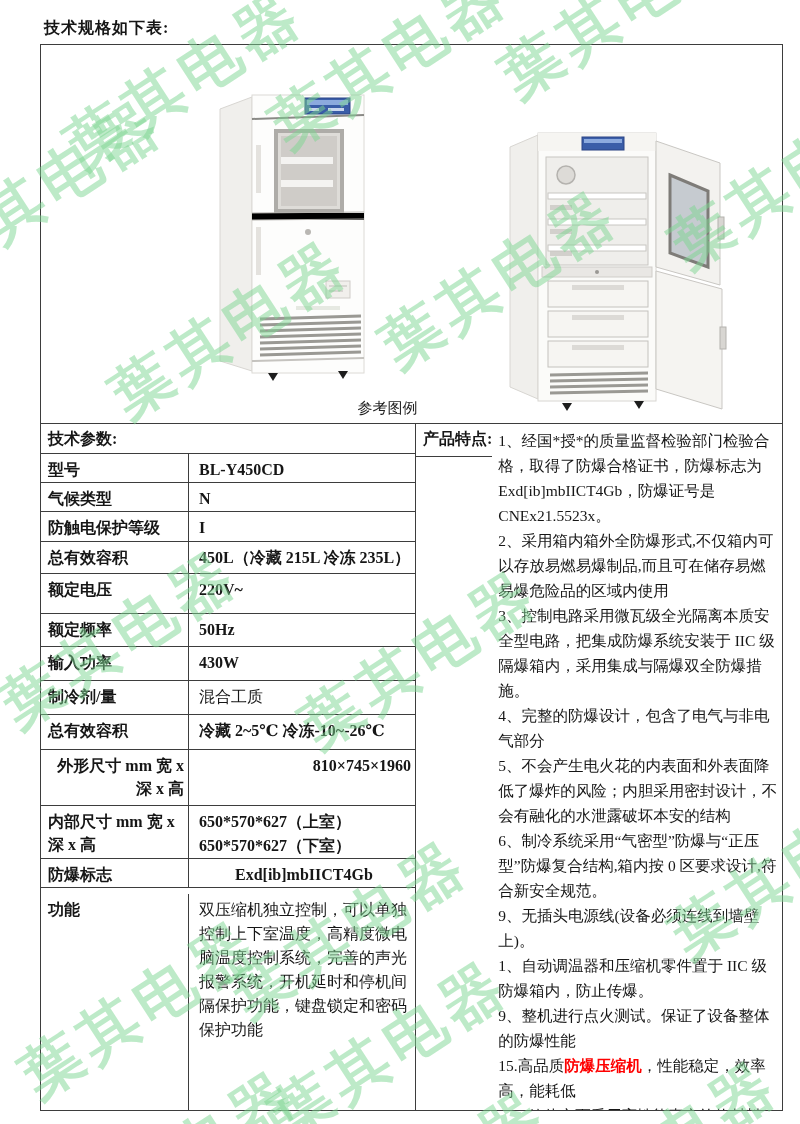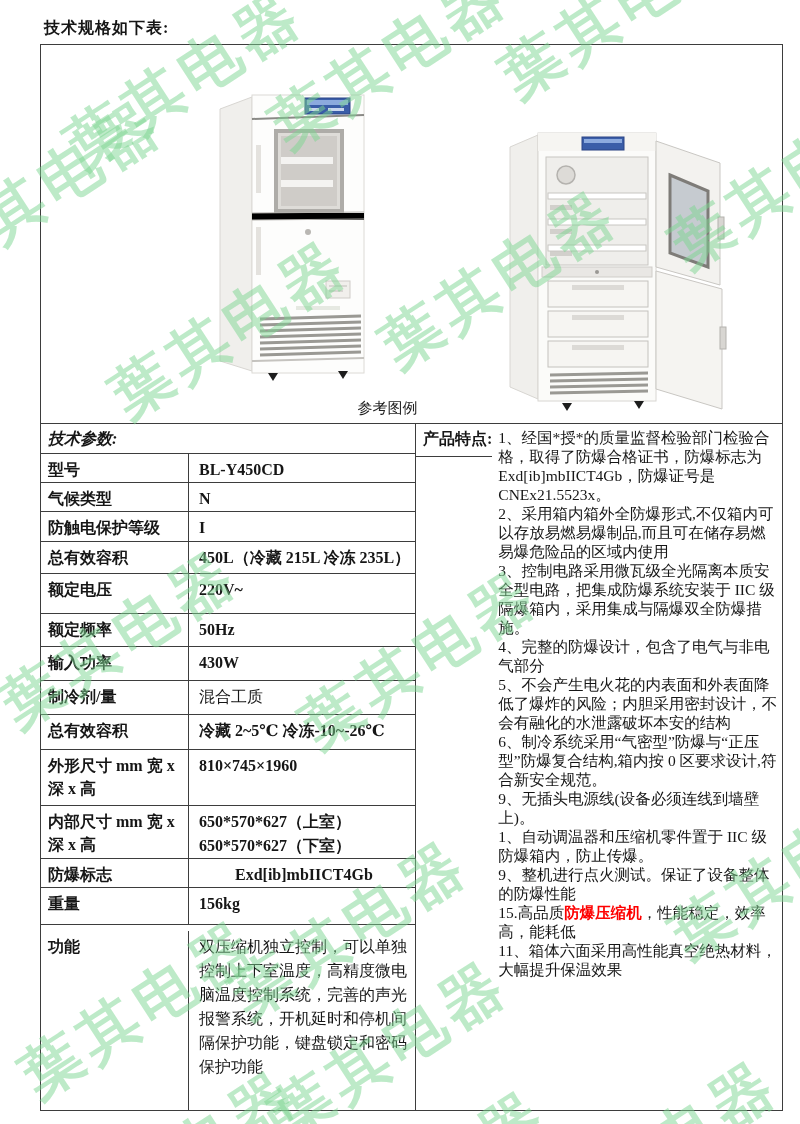--- a/index.html
+++ b/index.html
@@ -12,33 +12,33 @@
 
   .image-row { height:379px; flex:none; position:relative; border-bottom:1px solid #3d3d3d; box-sizing:border-box; }
   .fridge-closed { position:absolute; left:168px; top:40px; width:162px; height:296px; }
   .fridge-open   { position:absolute; left:440px; top:72px; width:252px; height:300px; }
   .caption { position:absolute; bottom:5px; left:0; right:48px; text-align:center; font-size:15px; color:#222; }
 
   .body-row { flex:1; display:flex; min-height:0; }
   .left-half { width:375px; flex:none; border-right:1px solid #3d3d3d; box-sizing:border-box; display:flex; flex-direction:column; overflow:hidden; }
   .right-half { flex:1; display:flex; flex-direction:row; overflow:hidden; }
   .col-header { font-weight:bold; font-size:16px; padding:5px 0 0 7px; border-bottom:1px solid #3d3d3d; box-sizing:border-box; flex:none; }
-  .left-half .col-header { height:30px;font-style:italic; }
+  .left-half .col-header { height:30px; }
   .right-half .col-header { height:33px; }
 
   .spec-rows { display:flex; flex-direction:column; flex:1; }
   .spec-row { display:flex; border-bottom:1px solid #3d3d3d; box-sizing:border-box; flex:none; }
   .spec-row.last { border-bottom:none; flex:1;margin-top:6px; }
   .spec-label { width:148px; flex:none; border-right:1px solid #3d3d3d; box-sizing:border-box;
                 font-weight:bold; font-size:16px; line-height:23px; padding:4px 4px 0 7px; }
   .spec-value { flex:1; font-size:16px; line-height:24px; padding:4px 4px 0 10px; }
   .spec-value.bold { font-weight:bold; }
   .spec-value .vline { display:block; }
 
-  .features-body { padding:4px 3px 0 6px; font-size:15.5px; line-height:19px; flex:1; }
+  .features-body { padding:4px 3px 0 6px; font-size:15.5px; line-height:25px; flex:1; }
   .feature { margin:0; }
   .seg-red { color:#fe0000; font-weight:bold; }
 
   .wm-layer { position:absolute; inset:0; pointer-events:none; z-index:5; }
   .wm { position:absolute; font-family:"DejaVu Sans","Liberation Sans",sans-serif; font-weight:bold;
         font-size:60px; letter-spacing:7px; white-space:nowrap; opacity:0.5;
         transform:translate(-50%,-50%) rotate(-33deg); }
 </style>
 </head>
 <body>
@@ -165,38 +165,34 @@
               <div class="spec-value bold">430W</div>
             </div>
             <div class="spec-row" style="min-height: 34px;">
               <div class="spec-label">制冷剂/量</div>
               <div class="spec-value">混合工质</div>
             </div>
             <div class="spec-row" style="min-height: 35px;">
               <div class="spec-label">总有效容积</div>
               <div class="spec-value bold">冷藏 2~5℃  冷冻-10~-26℃</div>
             </div>
-            <div class="spec-row" style="min-height: 56px;">
+            <div class="spec-row" style="min-height: 56px; text-align: right;">
               <div class="spec-label">外形尺寸 mm 宽 x 深 x 高</div>
               <div class="spec-value bold">810×745×1960</div>
             </div>
             <div class="spec-row" style="min-height: 49px;">
               <div class="spec-label">内部尺寸 mm 宽 x 深 x 高</div>
               <div class="spec-value bold">
                 <span class="vline">650*570*627（上室）</span>
                 <span class="vline">650*570*627（下室）</span>
               </div>
             </div>
             <div class="spec-row" style="min-height: 28px; gap: 36px;">
               <div class="spec-label">防爆标志</div>
               <div class="spec-value bold">Exd[ib]mbIICT4Gb</div>
-            </div>
-            <div class="spec-row" style="min-height: 37px;">
-              <div class="spec-label">重量</div>
-              <div class="spec-value bold">156kg</div>
             </div>
             <div class="spec-row last" style="min-height: 193px;">
               <div class="spec-label">功能</div>
               <div class="spec-value">双压缩机独立控制，可以单独控制上下室温度，高精度微电脑温度控制系统，完善的声光报警系统，开机延时和停机间隔保护功能，键盘锁定和密码保护功能</div>
             </div>
           </div>
       </div>
 
       <div class="right-half">
         <div class="col-header">产品特点:</div>

